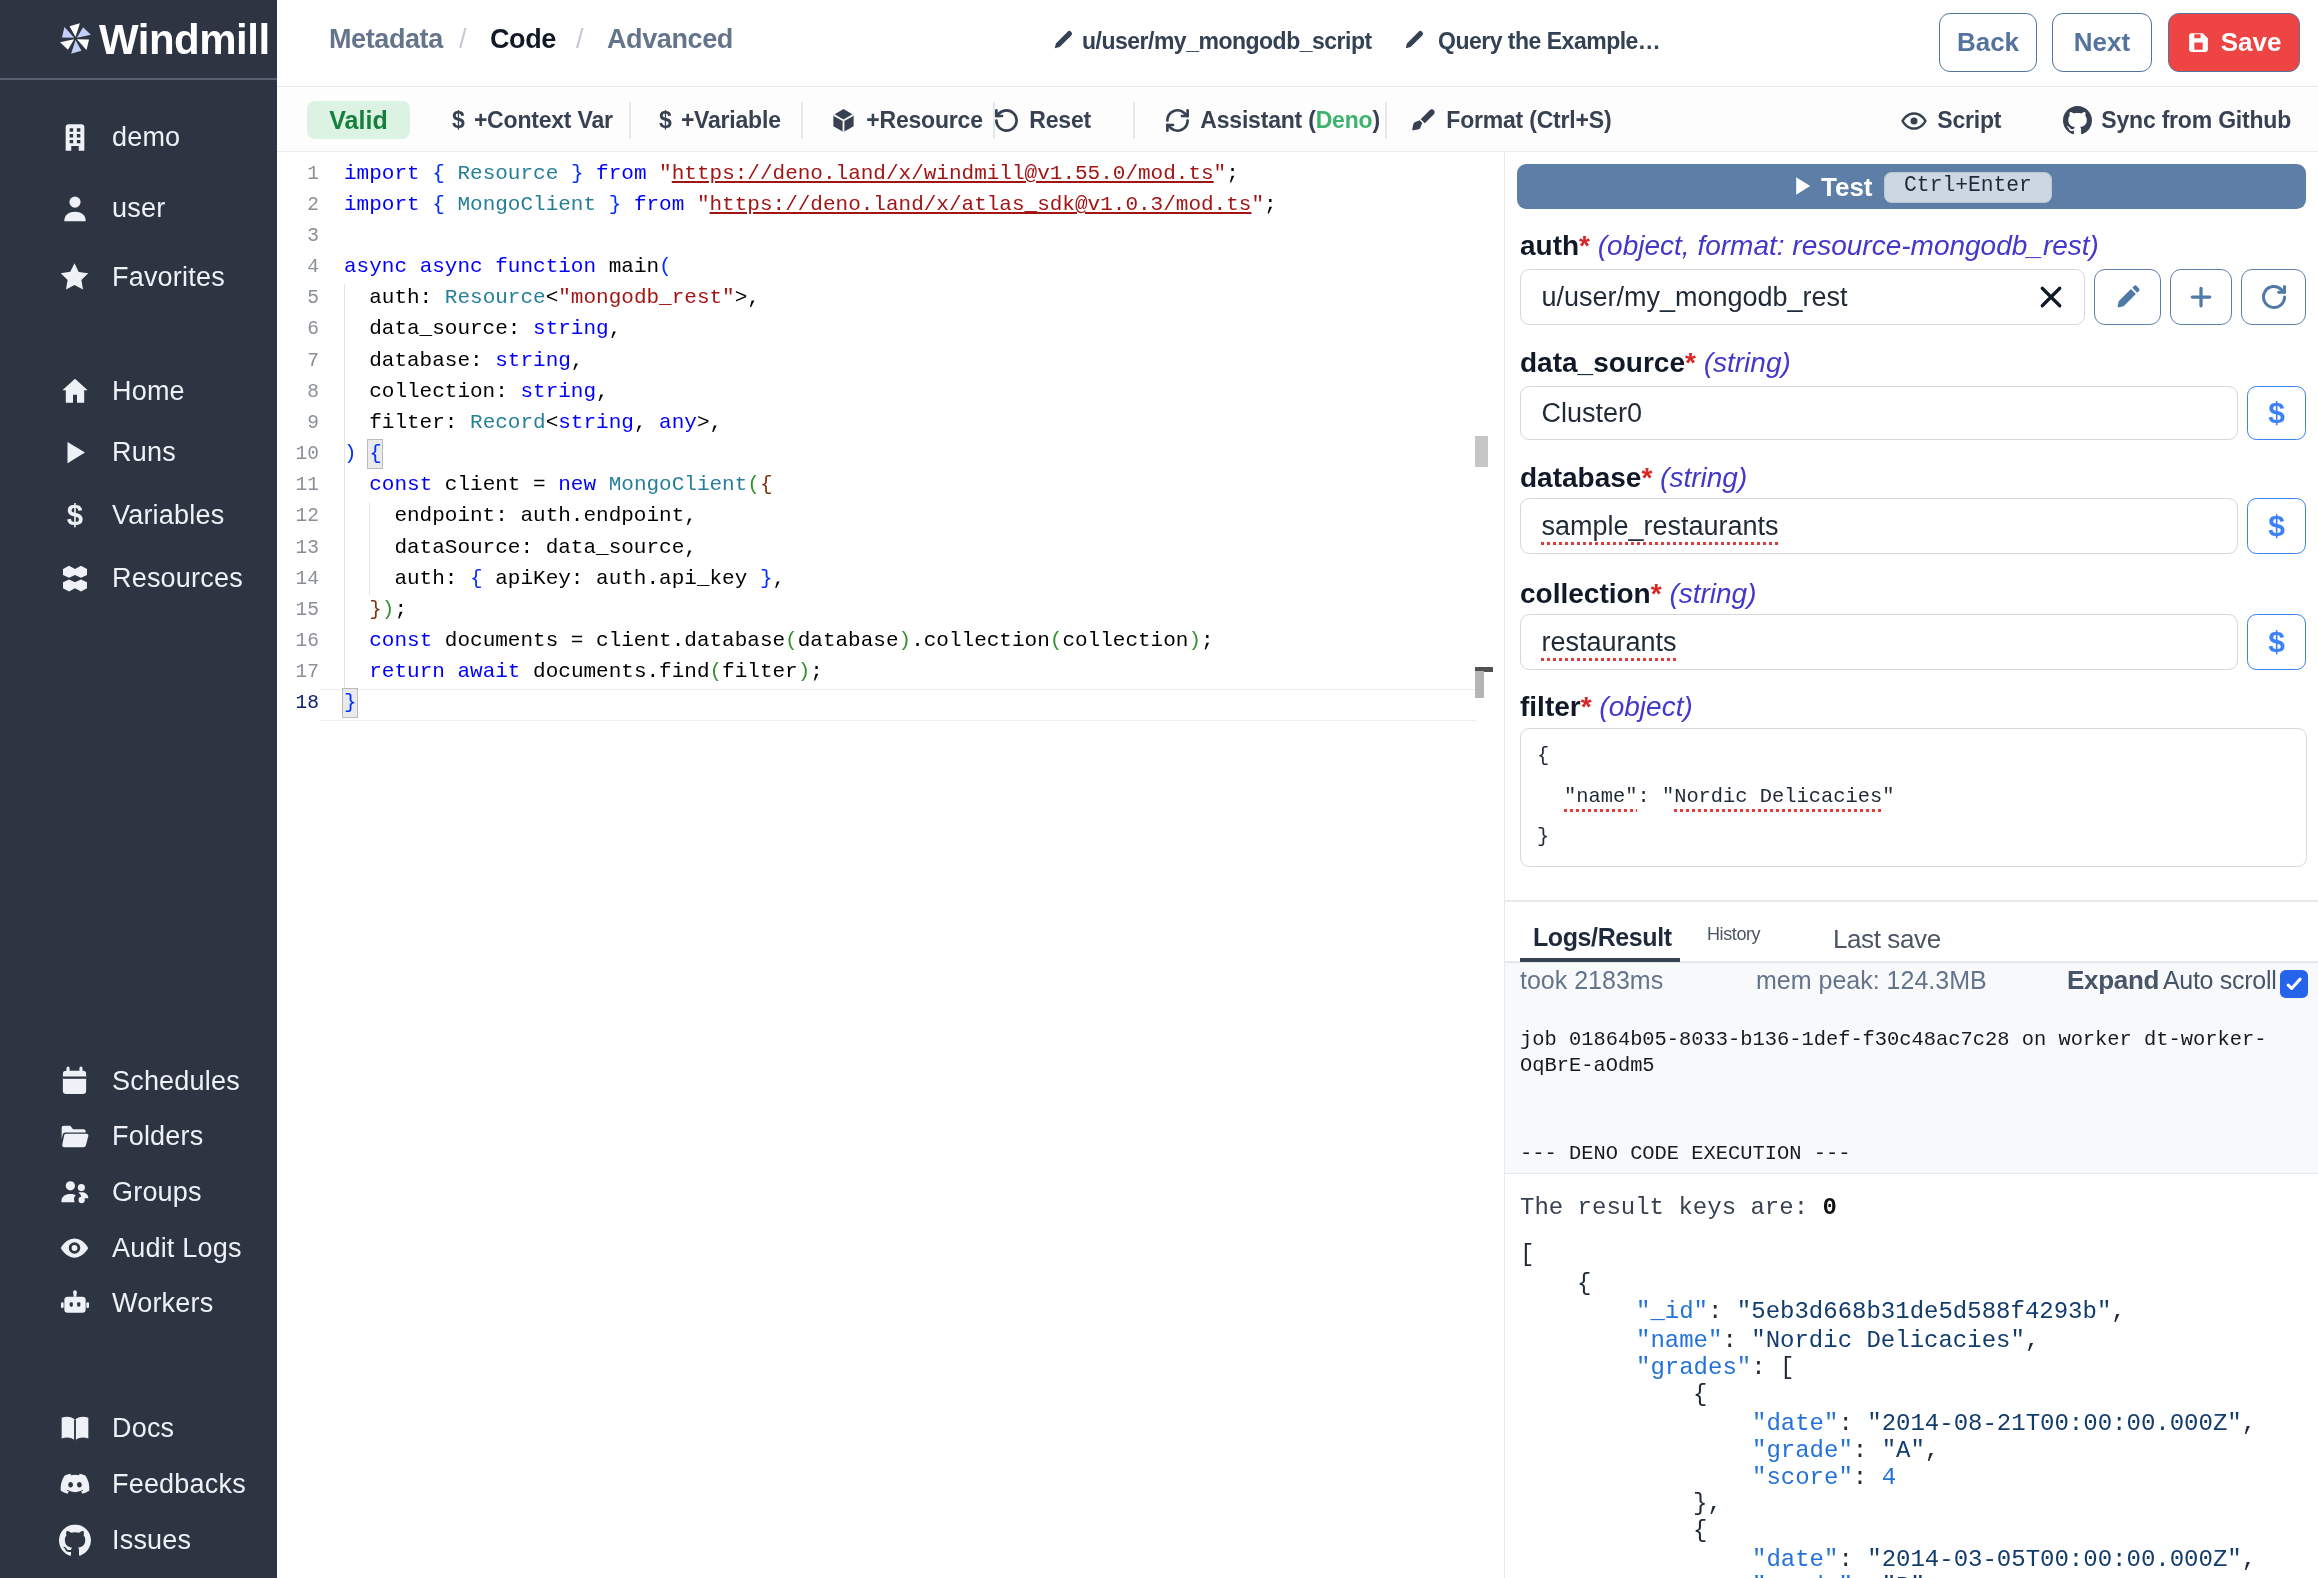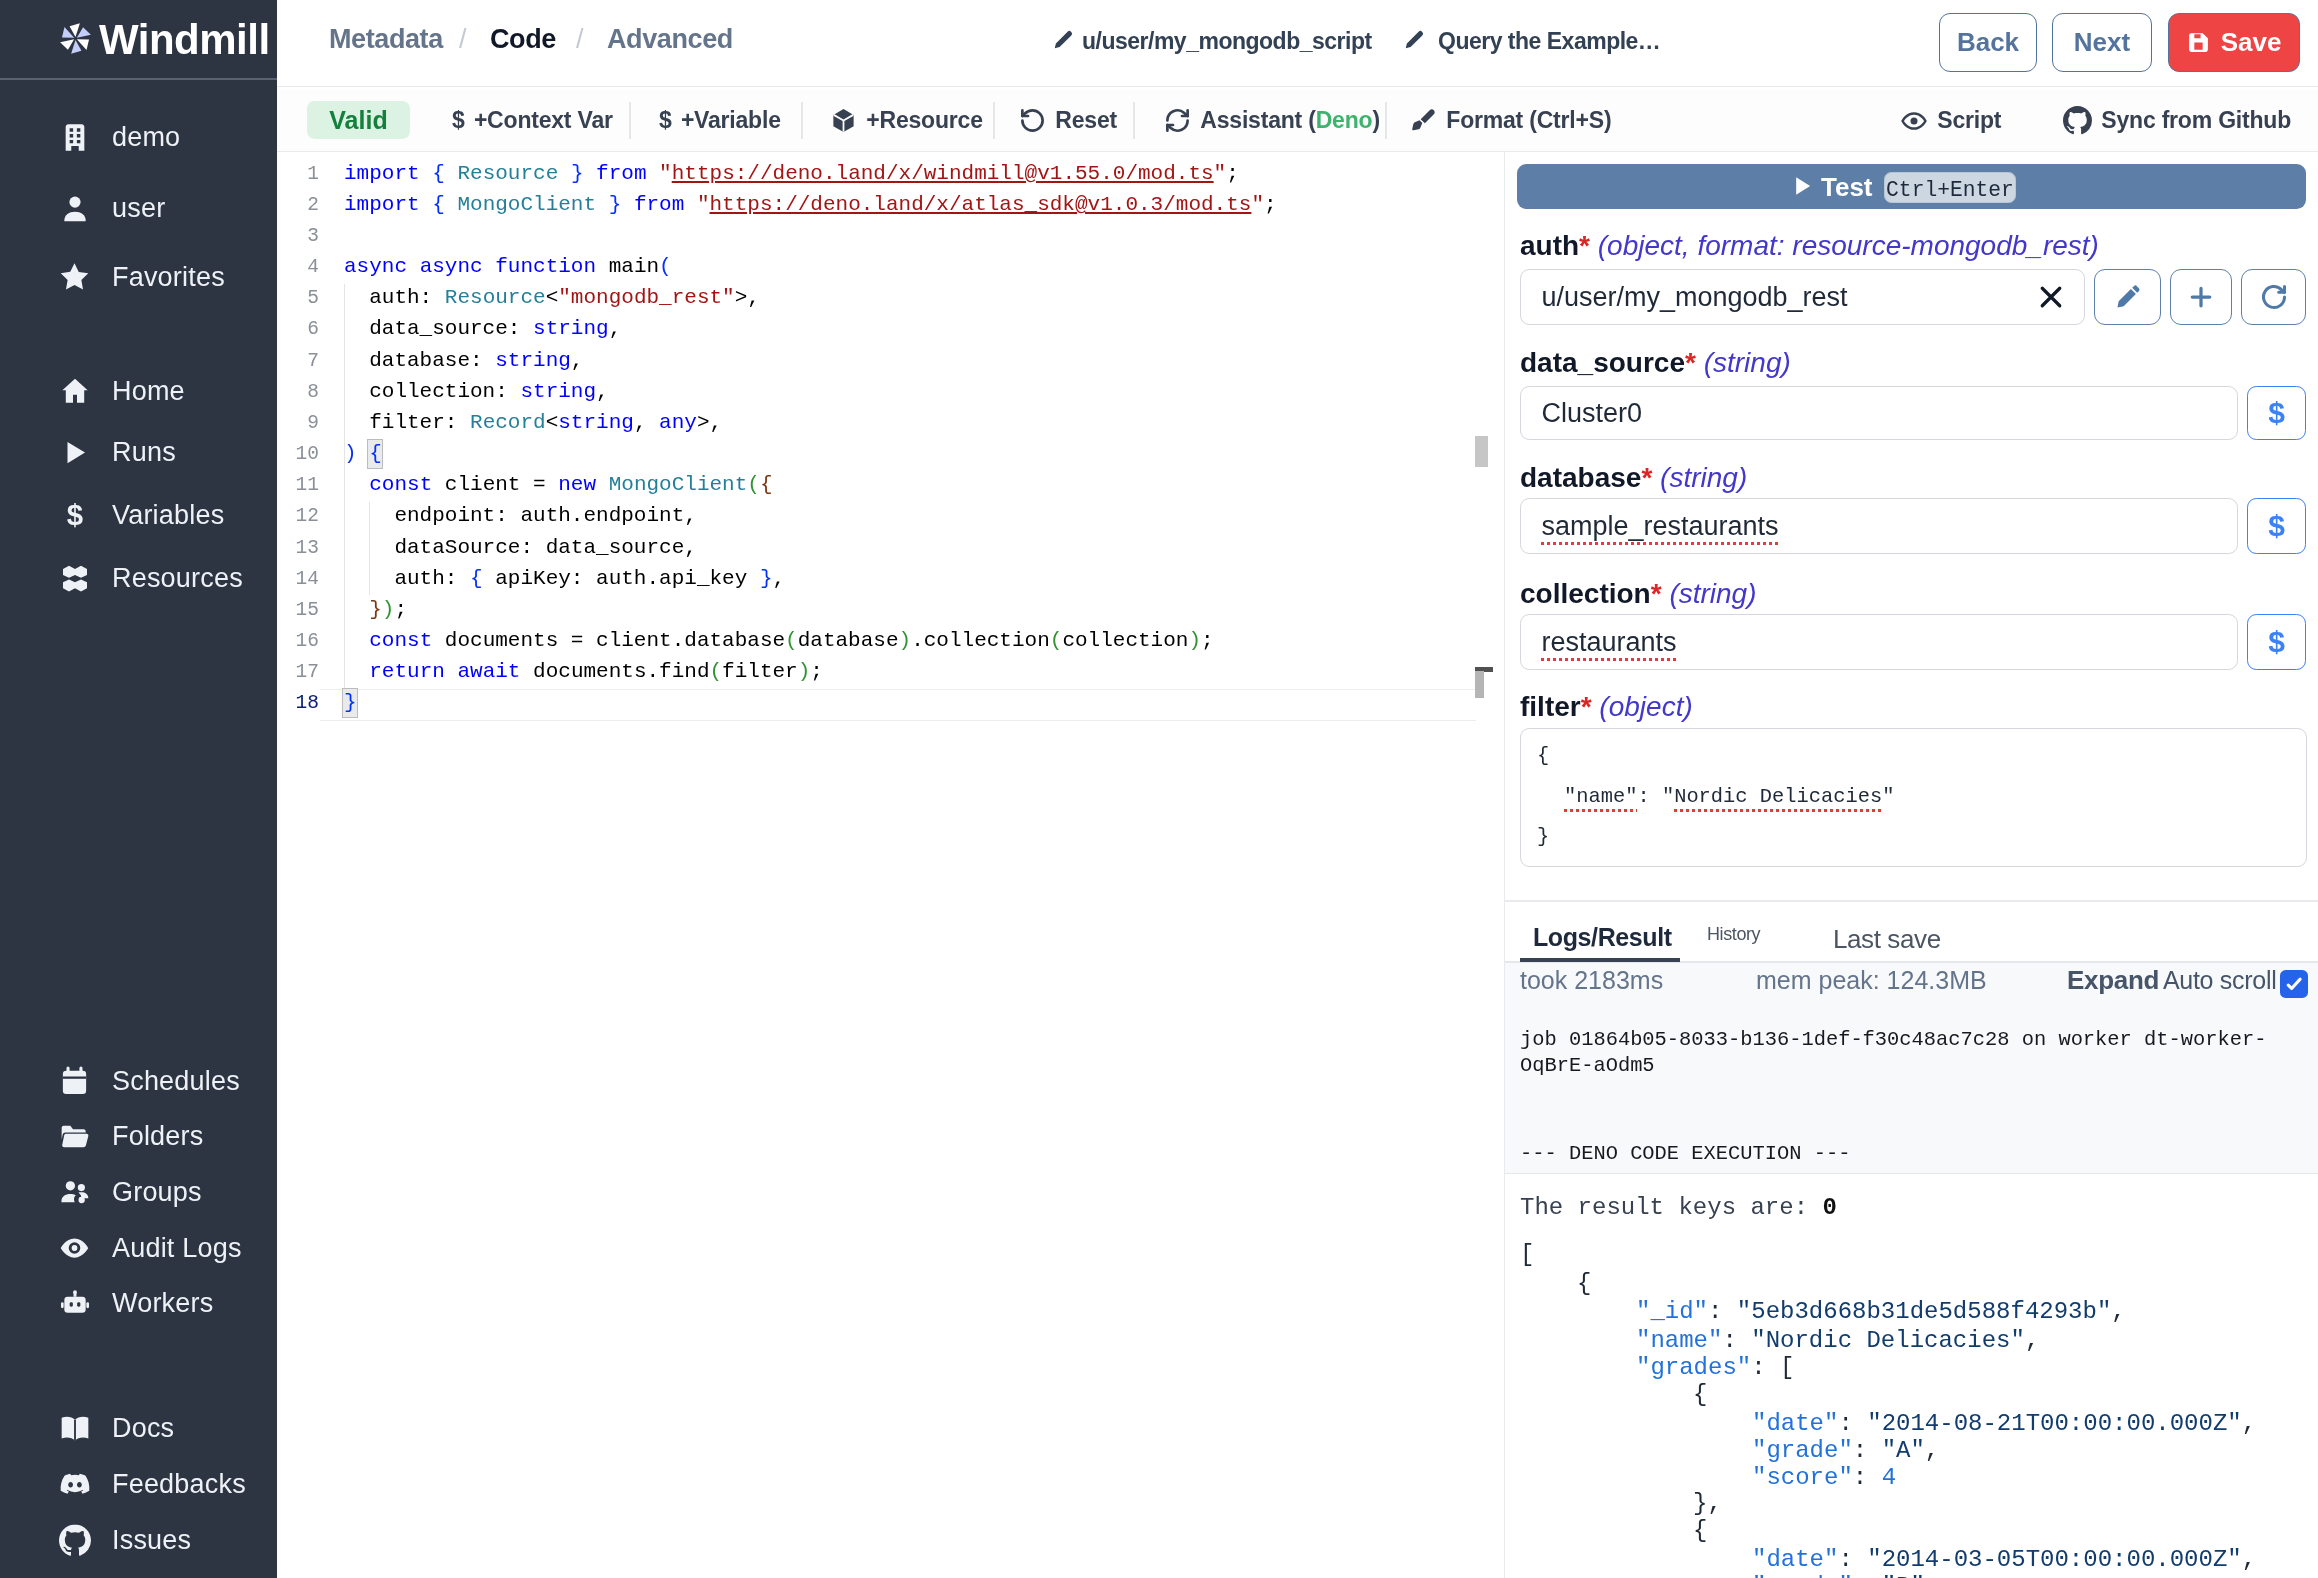--- a/index.html
+++ b/index.html
@@ -229,21 +229,21 @@
       </div>
 <div class="tsep" style="left:524px;"></div>
 <div class="titem" style="left:553px;">
         <svg width="27" height="27" viewBox="0 0 24 24">
           <path fill="#374151" d="M12 1.8 21 7v10l-9 5.2L3 17V7z"></path>
           <path fill="none" stroke="#fdfdfd" stroke-width="1.6" d="m3.3 7 8.7 5 8.7-5M12 22V12"></path>
         </svg>
         <span>+Resource</span>
       </div>
 <div class="tsep" style="left:716px;"></div>
-<div class="titem" style="left:742px;">
+<div class="titem" style="left:716px;">
         <svg width="27" height="27" viewBox="0 0 24 24" fill="none" stroke="#374151" stroke-width="2.4" stroke-linecap="round" stroke-linejoin="round">
           <path d="M3 12a9 9 0 1 0 9-9 9.75 9.75 0 0 0-6.74 2.74L3 8"></path>
           <path d="M3 3v5h5"></path>
         </svg>
         <span>Reset</span>
       </div>
 <div class="tsep" style="left:856px;"></div>
 <div class="titem" style="left:887px;">
         <svg width="27" height="27" viewBox="0 0 24 24" fill="none" stroke="#374151" stroke-width="2.4" stroke-linecap="round" stroke-linejoin="round">
           <path d="M3 12a9 9 0 0 1 15-6.7L21 8"></path>
@@ -319,21 +319,21 @@
 <div class="abs" style="left:1198px; top:284px; width:13px; height:31px; background:#c6c6c6;"></div>
 <div class="abs" style="left:1198px; top:515px; width:17.6px; height:4.6px; background:#515151;"></div>
 <div class="abs" style="left:1198px; top:519px; width:9.3px; height:27px; background:#b5b5b5;"></div>
 </div>
 <div id="rpanel" class="abs">
       <div class="abs" style="left:12px; top:12px; width:789px; height:45px; background:#5d7ea6; border-radius:9.3px;"></div>
 <div class="abs" style="left:283px; top:20.4px;"><svg width="28" height="28" viewBox="0 0 24 24" fill="#fff">
           <path d="M7 4.5l12 7.5-12 7.5z"></path>
         </svg></div>
 <div class="abs" style="left:316px; top:19.5px; color:#fff; font-size:26px; font-weight:700;">Test</div>
-<div class="abs" style="left:379px; top:19.5px; width:132px; height:31px; background:#ccd7e2; border:1.4px solid #b9c6d4; border-radius:7.4px; display:flex; align-items:flex-end; justify-content:center;">
+<div class="abs" style="left:379px; top:19.5px; width:168px; height:31px; background:#ccd7e2; border:1.4px solid #b9c6d4; border-radius:7.4px; display:flex; align-items:flex-start; justify-content:center;">
         <span class="mono" style="font-size:21.3px; color:#1e293b;">Ctrl+Enter</span>
       </div>
 <div class="flabel" style="left:15px; top:78px;">auth<span class="ast">*</span><span class="fmt">&nbsp;(object, format: resource-mongodb_rest)</span></div>
 <div class="finput" style="left:15px; top:117px; width:565px; height:56px;">u/user/my_mongodb_rest</div>
 <div class="abs" style="left:531px; top:130px;"><svg width="30" height="30" viewBox="0 0 24 24" fill="none" stroke="#111827" stroke-width="2.6" stroke-linecap="round">
           <path d="M5 5l14 14M19 5L5 19"></path>
         </svg></div>
 <div class="sqbtn" style="left:589px; top:117px; width:67px; height:56px; border-color:#5d81aa; border-radius:11px;">
         <svg width="28" height="28" viewBox="0 0 24 24" fill="#4f7aa8">
           <path d="M14.5 5.2l4.3 4.3L8.3 20 3 21l1-5.3L14.5 5.2zM17 2.7a1.8 1.8 0 0 1 2.6 0l1.7 1.7a1.8 1.8 0 0 1 0 2.6l-1.4 1.4-4.3-4.3L17 2.7z"></path>

